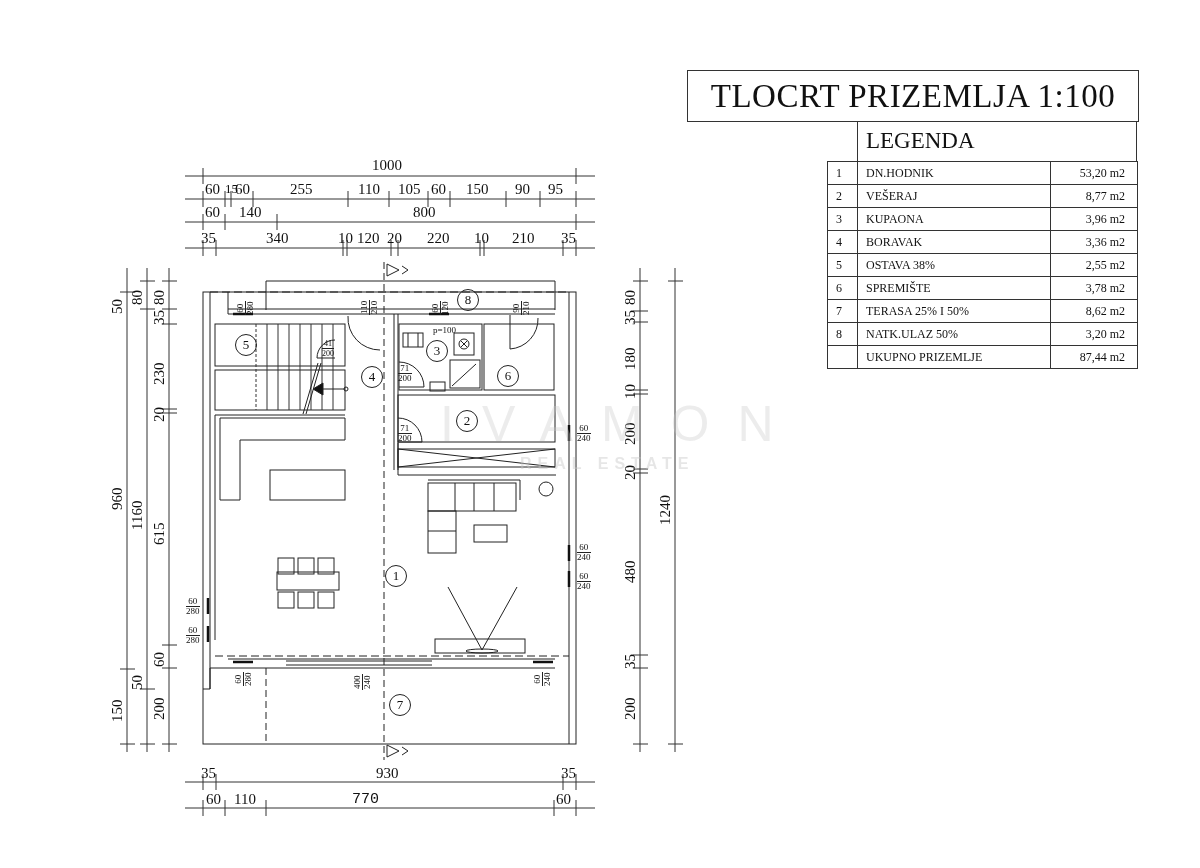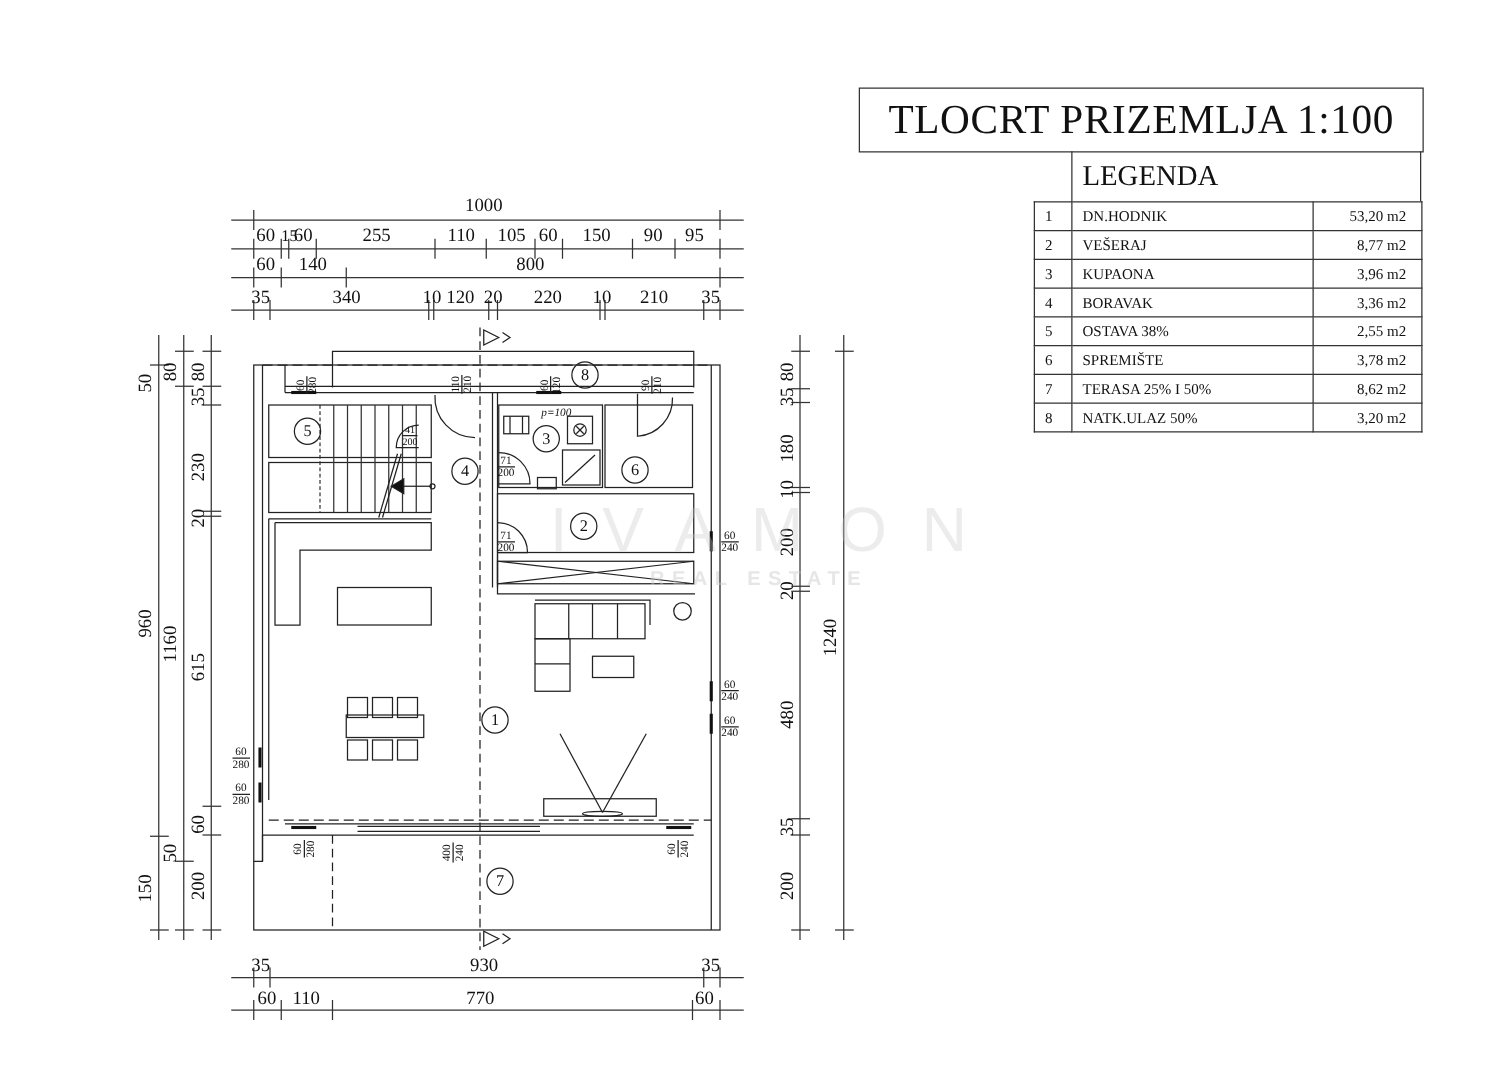--- a/index.html
+++ b/index.html
@@ -273,21 +273,21 @@
 <div class="txt dim" style="left:427px;top:231px;text-align:right;">220</div>
 <div class="txt dim" style="left:474px;top:231px;">10</div>
 <div class="txt dim" style="left:512px;top:231px;">210</div>
 <div class="txt dim" style="left:561px;top:231px;">35</div>
 
 <div class="txt dim" style="left:201px;top:766px;">35</div>
 <div class="txt dim" style="left:376px;top:766px;">930</div>
 <div class="txt dim" style="left:561px;top:766px;">35</div>
 <div class="txt dim" style="left:206px;top:792px;">60</div>
 <div class="txt dim" style="left:234px;top:792px;">110</div>
-<div class="txt dim" style="left:373px;top:792px;">770</div>
+<div class="txt dim" style="left:352px;top:792px;font-family:Liberation Mono, monospace;">770</div>
 <div class="txt dim" style="left:556px;top:792px;">60</div>
 
 <div class="txt vdim" style="left:110px;top:314px;">50</div>
 <div class="txt vdim" style="left:110px;top:510px;">960</div>
 <div class="txt vdim" style="left:110px;top:722px;">150</div>
 <div class="txt vdim" style="left:130px;top:305px;">80</div>
 <div class="txt vdim" style="left:130px;top:530px;">1160</div>
 <div class="txt vdim" style="left:130px;top:690px;">50</div>
 <div class="txt vdim" style="left:152px;top:305px;">80</div>
 <div class="txt vdim" style="left:152px;top:325px;">35</div>
@@ -361,21 +361,21 @@
       <span class="den">280</span>
     </div>
 <div class="txt small vsmall" style="left:353px;top:690px;">
       <span class="num">400</span>
       <span class="den">240</span>
     </div>
 <div class="txt small vsmall" style="left:533px;top:686px;">
       <span class="num">60</span>
       <span class="den">240</span>
     </div>
-<div class="txt" style="left:433px;top:326px;font-size:9px;font-style:italic;">p=100</div>
+<div class="txt" style="left:433px;top:326px;font-size:9px;">p=100</div>
 
 <div class="room-no" style="left:235px;top:334px;">5</div>
 <div class="room-no" style="left:361px;top:366px;">4</div>
 <div class="room-no" style="left:426px;top:340px;">3</div>
 <div class="room-no" style="left:497px;top:365px;">6</div>
 <div class="room-no" style="left:456px;top:410px;">2</div>
 <div class="room-no" style="left:385px;top:565px;">1</div>
 <div class="room-no" style="left:389px;top:694px;">7</div>
 <div class="room-no" style="left:457px;top:289px;">8</div>
 </div>
@@ -420,14 +420,19 @@
     <tr class="thick">
         <td class="idx">7</td>
         <td>TERASA 25% I 50%</td>
         <td class="area">8,62 m2</td>
       </tr>
     <tr>
         <td class="idx">8</td>
         <td>NATK.ULAZ 50%</td>
         <td class="area">3,20 m2</td>
       </tr>
+    <tr class="thick">
+        <td class="idx"></td>
+        <td>UKUPNO PRIZEMLJE</td>
+        <td class="area">87,44 m2</td>
+      </tr>
   </tbody>
 </table>
 
 </body></html>

